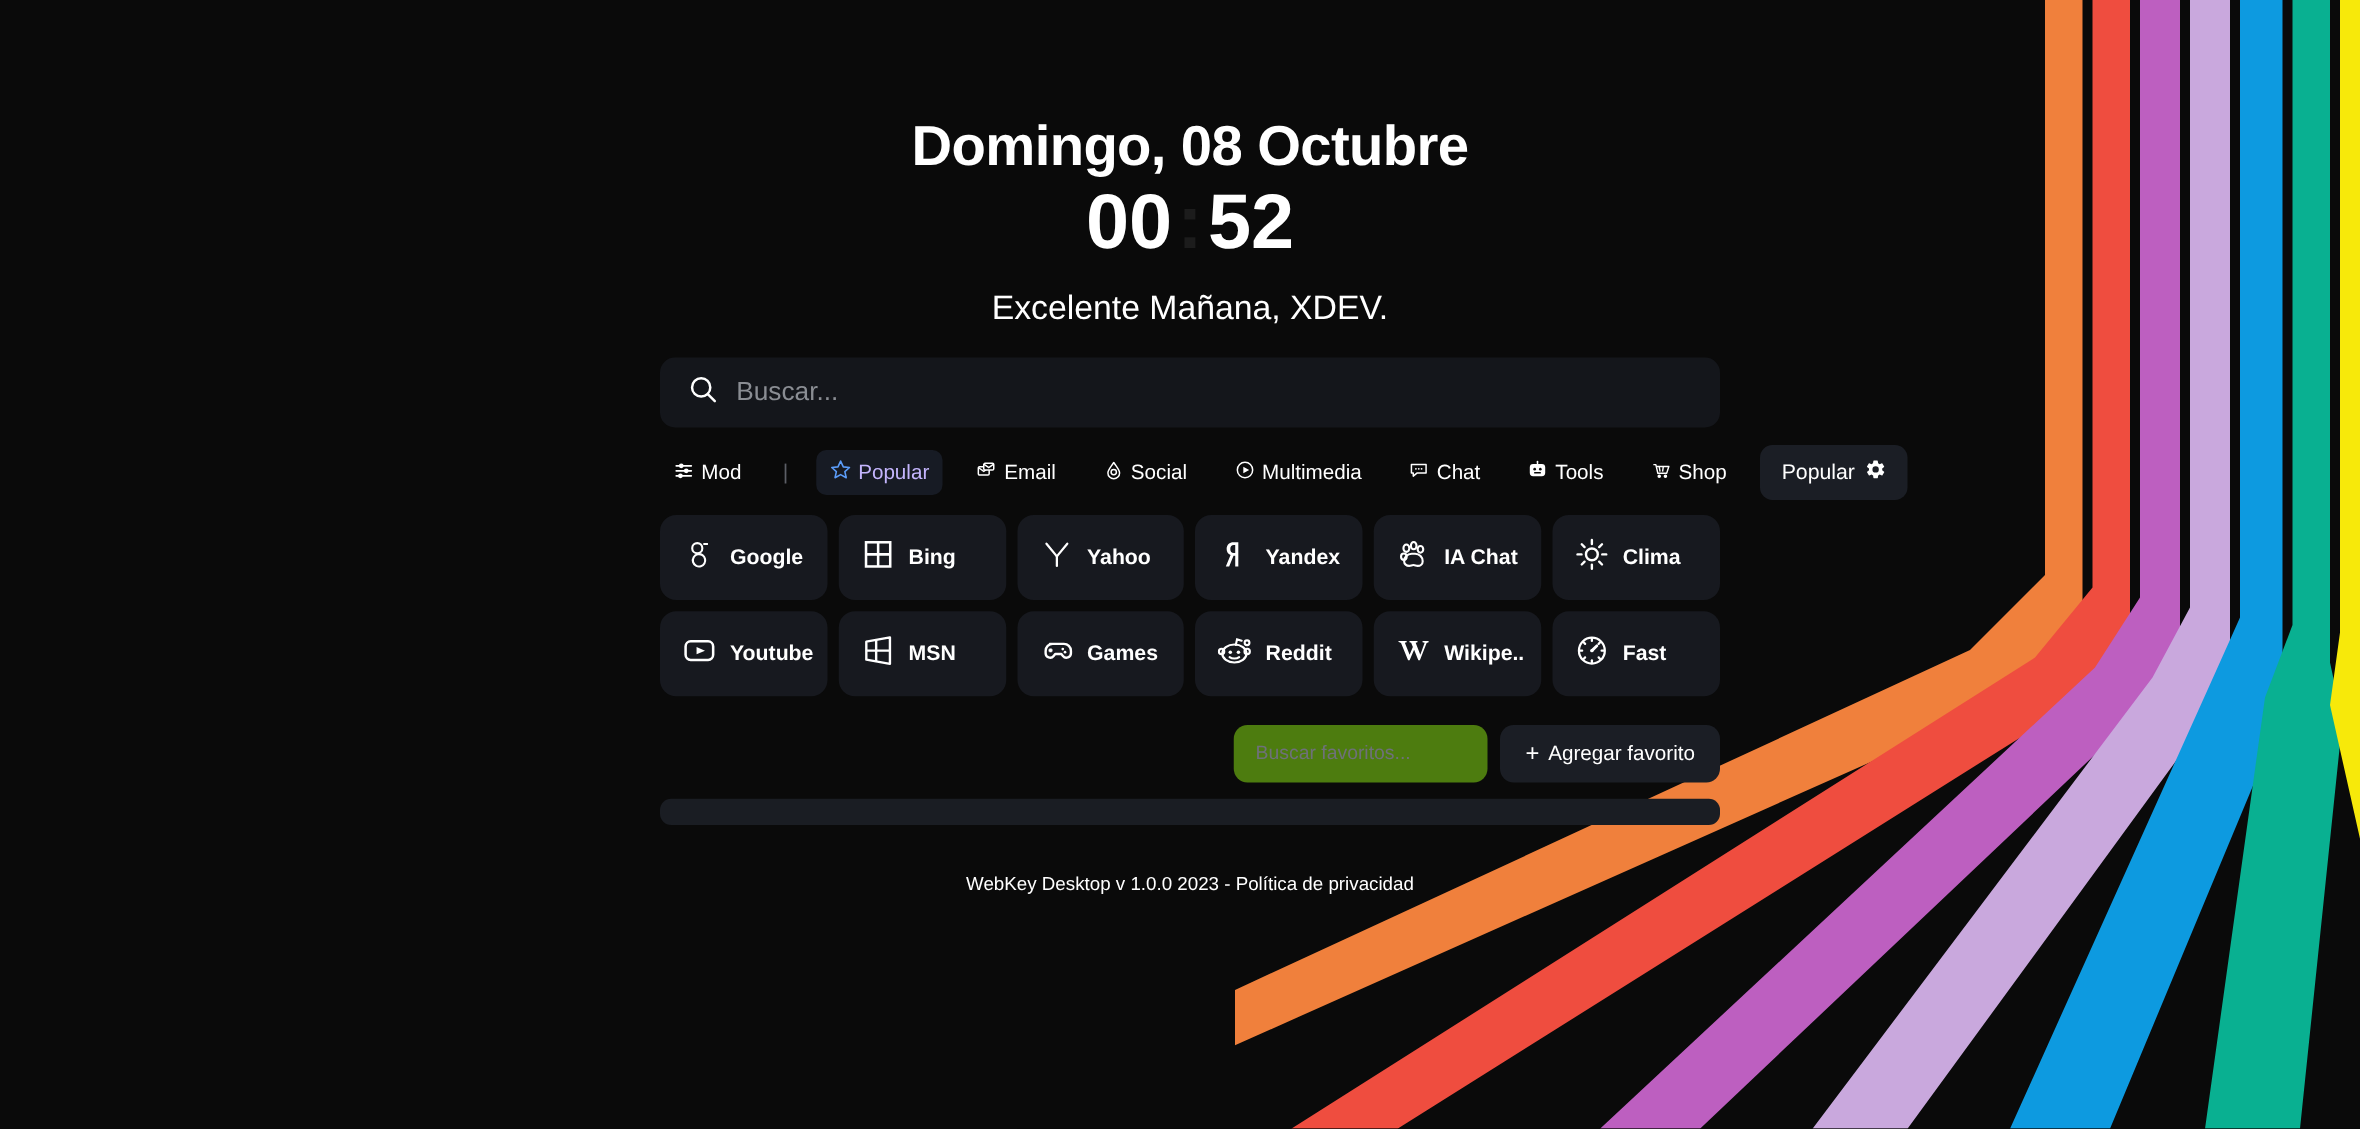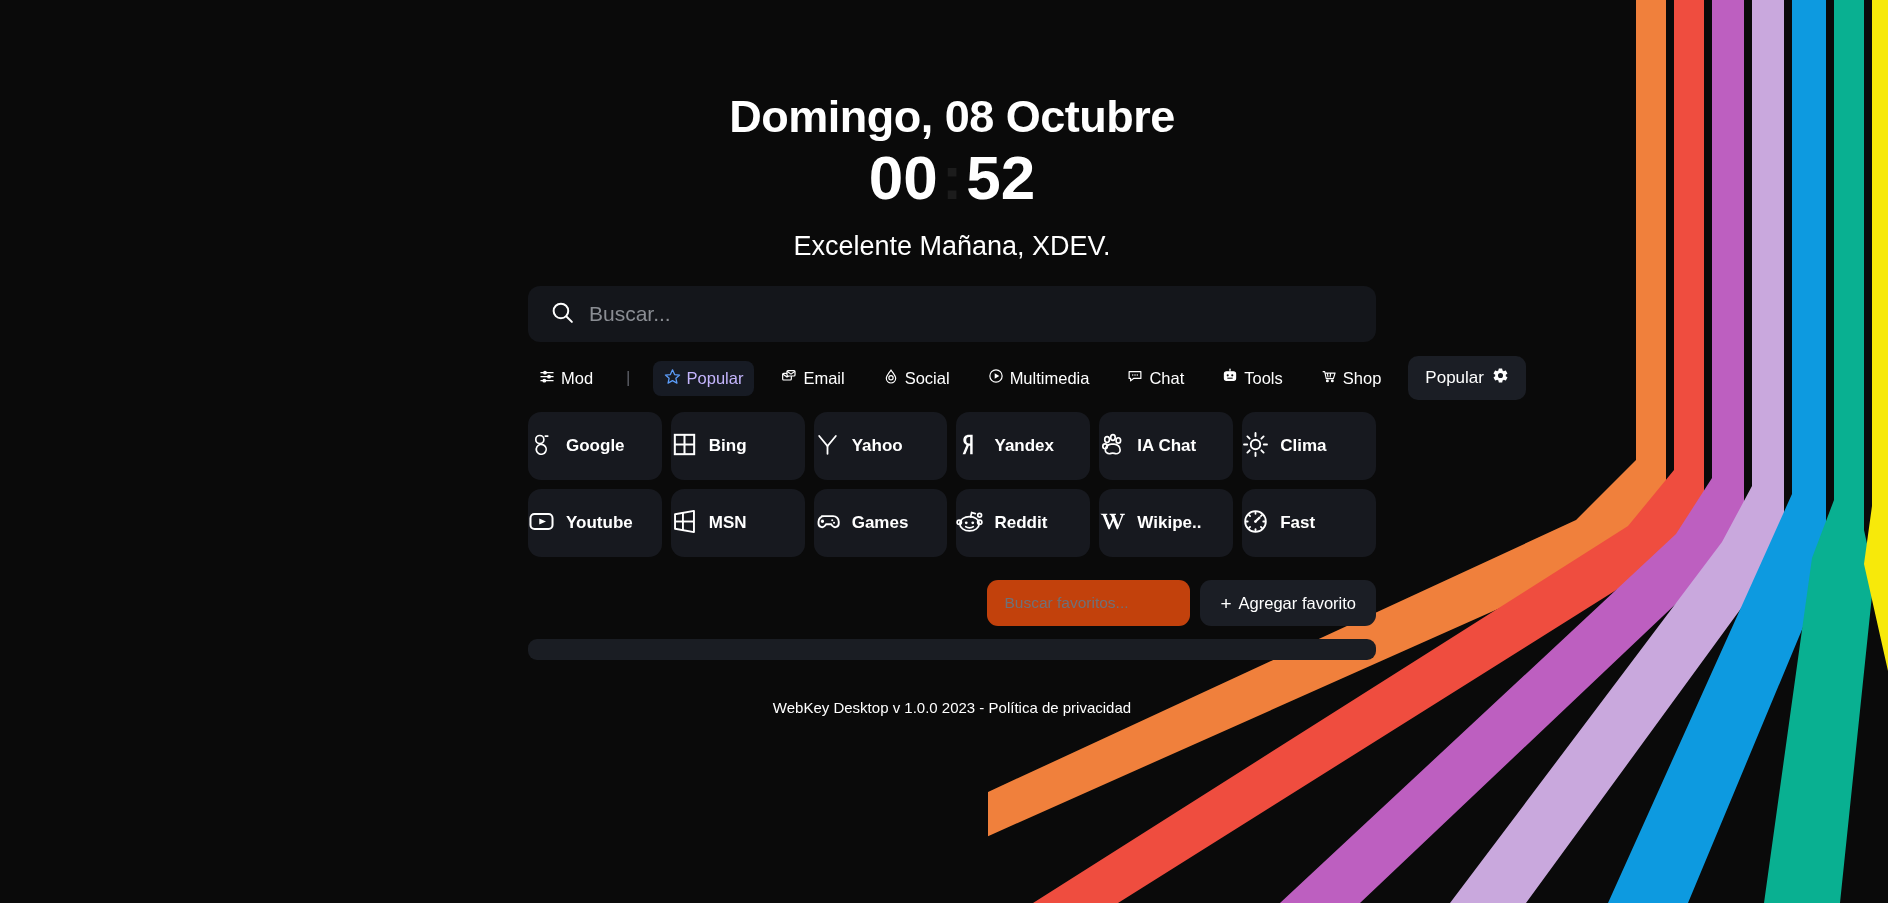--- a/index.html
+++ b/index.html
@@ -154,20 +154,21 @@
     grid-template-columns: repeat(6, 1fr);
     gap: 9px;
   }
   .tile {
     height: 68px;
     background: #17191f;
     border-radius: 13px;
     display: flex;
     align-items: center;
     gap: 11px;
+    padding-left: 18px;
     cursor: pointer;
     overflow: hidden;
   }
   .tile svg { flex: none; }
   .tile-label {
     font-size: 17px;
     font-weight: bold;
     color: #ffffff;
     white-space: nowrap;
   }
@@ -177,21 +178,21 @@
     margin-top: 23px;
     width: 848px;
     display: flex;
     justify-content: flex-end;
     align-items: center;
     gap: 10px;
   }
   #fav-search {
     width: 203px;
     height: 46px;
-    background: #c2410c;
+    background: #4d7c0f;
     border: none;
     outline: none;
     border-radius: 11px;
     color: #ffffff;
     font-size: 15.5px;
     padding: 0 17px;
     font-family: "Liberation Sans", sans-serif;
   }
   #fav-search::placeholder { color: #6e7179; }
   #fav-add {

